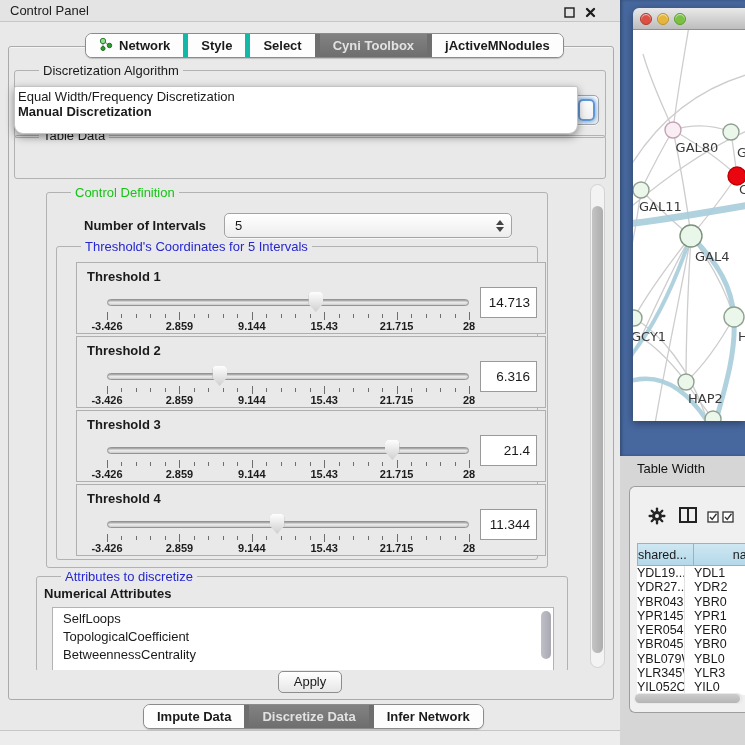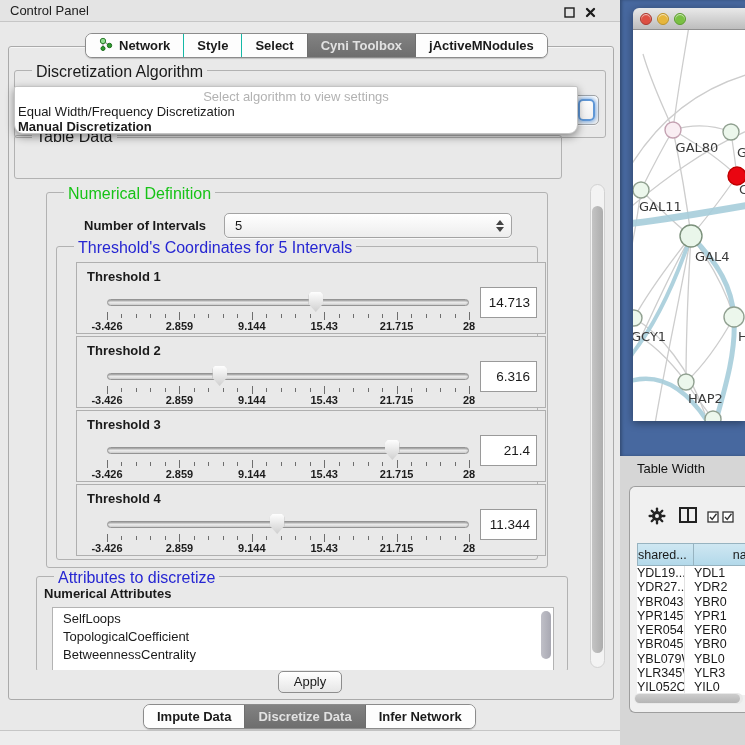--- a/index.html
+++ b/index.html
@@ -9,31 +9,31 @@
   
   .left-pane { position:absolute; left:0; top:0; width:620px; height:745px; background:#e9e9e9; }
 
   .titlebar { position:absolute; left:0; top:0; width:620px; height:22px; background:#e4e4e4; border-bottom:1px solid #c6c6c6; }
   .titlebar .t { position:absolute; left:10px; top:3px; font-size:13px; color:#202020; }
   .wicon { position:absolute; top:5px; width:13px; height:13px; cursor:default; }
   .wicon.float { left:563px; }
   .wicon.close { left:584px; }
 
   .tabbar { position:absolute; display:flex; background:#fdfdfd; border:1px solid #8b8b8b; border-radius:7px; overflow:hidden; height:25px; box-shadow:0 1px 1px rgba(0,0,0,.18); z-index:5; }
-  .tab { display:flex; align-items:center; gap:5px; padding:0 13px; font-weight:bold; font-size:13px; border-left:1px solid #14b8a6; background:#fdfdfd; white-space:nowrap; }
+  .tab { display:flex; align-items:center; gap:5px; padding:0 13px; font-weight:bold; font-size:13px; border-left:5px solid #14b8a6; background:#fdfdfd; white-space:nowrap; }
   .tab:first-child { border-left:none; }
   .tab.selected { background:linear-gradient(#828282,#6e6e6e); color:#e2e2e2; border-left-color:#6e6e6e; }
   .tab.selected + .tab { border-left-color:#6e6e6e; }
   .tabbar.top { left:85px; top:33px; }
   .tabbar.bottom { left:143px; top:704px; }
 
   .outer-panel { position:absolute; left:8px; top:46px; width:606px; height:654px; background:#e9e9e9; border:1px solid #aaaaaa; border-radius:3px; box-shadow:inset 0 1px 0 #f6f6f6; }
 
   .group { position:absolute; border:1px solid #b2b2b2; border-radius:3px; }
-  .gtitle { position:absolute; top:-8px; left:17px; background:#e9e9e9; padding:0 4px; font-size:16px; white-space:nowrap; }
+  .gtitle { position:absolute; top:-8px; left:24px; background:#e9e9e9; padding:0 4px; font-size:13px; white-space:nowrap; }
   .gtitle.green { color:#16c316; }
   .gtitle.blue  { color:#2626d2; }
 
   .combo { position:absolute; background:linear-gradient(#ffffff,#ededed); border:1px solid #a3a3a3; border-radius:5px; font-size:13px; display:flex; align-items:center; padding:0 22px 0 10px; box-shadow:0 1px 0 rgba(255,255,255,.7); }
   .arrows { position:absolute; right:7px; top:50%; transform:translateY(-50%); display:flex; flex-direction:column; gap:2px; }
   .arrows i { display:block; width:0; height:0; border-left:4px solid transparent; border-right:4px solid transparent; }
   .arrows i.up { border-bottom:5px solid #444; }
   .arrows i.dn { border-top:5px solid #444; }
   .combo .arrowbtn { position:absolute; right:3px; top:3px; bottom:3px; width:17px; border:2px solid #5f97d6; border-radius:5px; box-shadow:0 0 4px 1px rgba(90,150,220,.8); }
 
@@ -144,33 +144,32 @@
   <div class="outer-panel"></div>
 
   <div class="group" style="left:14px; top:70px; width:592px; height:68px;">
     <span class="gtitle">Discretization Algorithm</span>
     <div class="combo" style="left:8px; top:24px; right:6px; height:30px;">
       <span class="arrowbtn"></span>
     </div>
   </div>
 
   <div class="popup">
-    <div class="hint">Select algorithm to view settings</div>
     <div class="opt">Equal Width/Frequency Discretization</div>
     <div class="opt first">Manual Discretization</div>
   </div>
 
-  <div class="group" style="left:14px; top:135px; width:548px; height:44px;">
+  <div class="group" style="left:14px; top:135px; width:592px; height:44px;">
     <span class="gtitle">Table Data</span>
   </div>
 
   <div class="scroll-area">
 
     <div class="group" style="left:32px; top:10px; width:502px; height:376px;">
-      <span class="gtitle green">Numerical Definition</span>
+      <span class="gtitle green">Control Definition</span>
     </div>
 
     <div class="num-label" style="left:70px; top:36px;">Number of Intervals</div>
     <div class="combo" style="left:210px; top:31px; width:288px; height:25px;">
       <span>5</span>
       <span class="arrows">
           <i class="up"></i>
           <i class="dn"></i>
         </span>
     </div>

